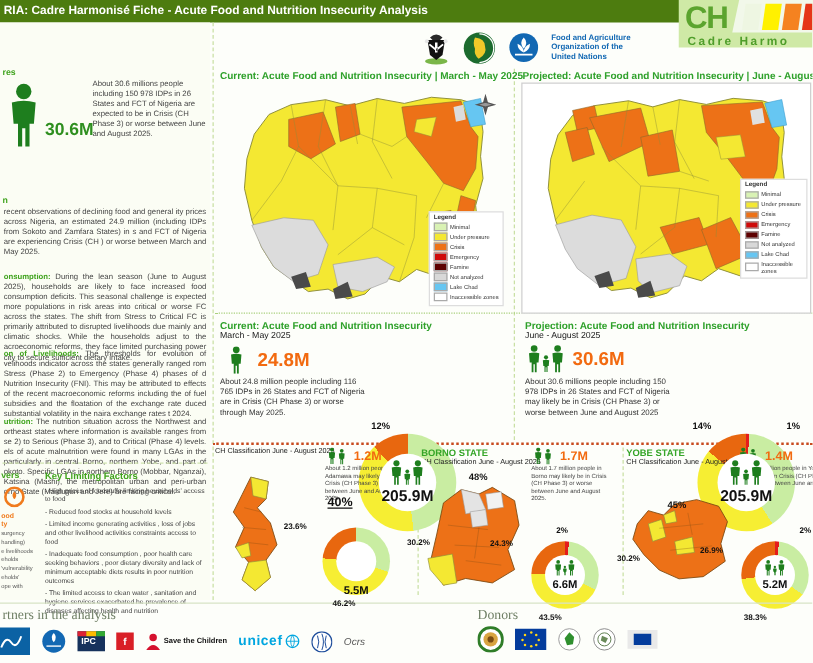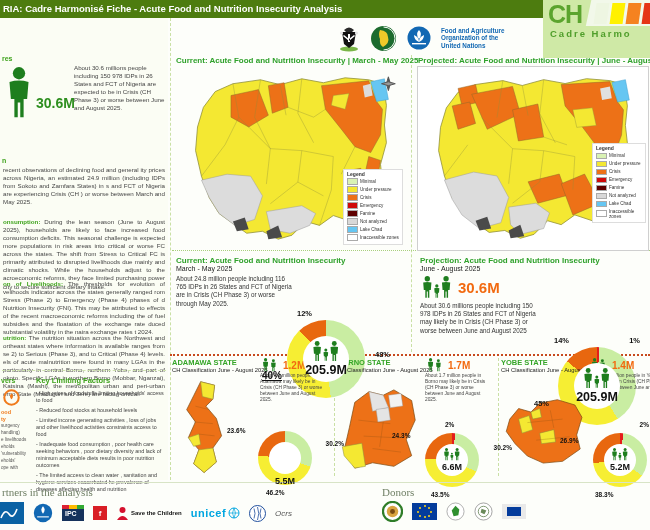--- a/index.html
+++ b/index.html
@@ -2,21 +2,21 @@
 <html><head>
 <meta charset="utf-8">
 <style>
   html,body{margin:0;padding:0;}
   body{width:650px;height:530px;position:relative;overflow:hidden;background:#fdfefa;
        font-family:"Liberation Sans",sans-serif;color:#333;}
   .abs{position:absolute;}
   
   .title-bar{left:0;top:0;width:545px;height:18px;background:#4d7c0f;color:#fff;
     font-size:9.5px;font-weight:bold;line-height:18px;padding-left:3px;white-space:nowrap;}
-  .ch-badge{right:0;top:0;width:107px;height:58px;background:#cfe9a6;overflow:hidden;}
+  .ch-badge{right:0;top:0;width:107px;height:38px;background:#cfe9a6;overflow:hidden;}
   .ch-acronym{position:absolute;left:5px;top:0px;font-size:25px;font-weight:bold;color:#5ba42e;letter-spacing:-1px;}
   .ch-stripe{position:absolute;left:46px;top:-4px;width:80px;height:30px;background:#f2f8ea;transform:skewX(-12deg);}
   .ch-squares{position:absolute;left:52px;top:3px;display:flex;gap:3px;}
   .ch-squares span{width:13px;height:21px;display:block;transform:skewX(-8deg);}
   .ch-name{position:absolute;left:7px;top:28px;font-size:9.5px;font-weight:bold;color:#4f9e2a;letter-spacing:2px;white-space:nowrap;}
   .hdr-logos{left:338px;top:22px;height:32px;display:flex;align-items:center;gap:10px;}
   .fao-text{font-size:6.3px;color:#1268b3;line-height:1.15;font-weight:bold;}
   
   .sidebar{left:0;top:18px;width:168px;height:462px;background:#fbfdf4;font-size:6.2px;line-height:1.3;color:#444;}
   .sb-h{color:#3fa31d;font-weight:bold;font-size:7px;}
@@ -307,20 +307,26 @@
           <span class="sw" style="background: rgb(255, 255, 255);"></span>
           <span>Inaccessible zones</span>
         </div>
       </div>
   </div>
 </div>
 
 <div class="abs" style="left:176px;top:256px;width:232px;height:96px;">
   <div class="panel-title">Current: Acute Food and Nutrition Insecurity</div>
   <div class="panel-period">March - May 2025</div>
+  <div style="display:flex;align-items:center;gap:4px;margin-top:5px;">
+    <svg class="green-ic" width="26" height="22" viewBox="0 0 20 36" fill="currentColor">
+        <use href="#ic-person"></use>
+      </svg>
+    <span class="big-num">24.8M</span>
+  </div>
   <div class="panel-text" style="width:118px;margin-top:3px;">About 24.8 million people including 116 765 IDPs in 26 States and FCT of Nigeria are in Crisis (CH Phase 3) or worse through May 2025.</div>
   <div class="donut abs" style="left: 111px; top: 12px; width: 78px; height: 78px; background: conic-gradient(rgb(201, 237, 162) 0deg, rgb(201, 237, 162) 172.8deg, rgb(246, 238, 51) 172.8deg, rgb(246, 238, 51) 316.8deg, rgb(232, 103, 15) 316.8deg, rgb(232, 103, 15) 360deg);">
     <span class="dlabel" style="top:-11px;left:10px;font-size:7.5px;">12%</span>
     <span class="dlabel" style="top:30px;right:-25px;font-size:7.5px;">48%</span>
     <span class="dlabel" style="top:50px;left:-25px;font-size:10px;text-decoration:underline;">40%</span>
     <div class="donut-center">
       <svg class="green-ic" width="32" height="21" viewBox="0 0 52 38" fill="currentColor">
           <use href="#ic-family"></use>
         </svg>
       <span class="donut-total" style="font-size:12.5px;">205.9M</span>
@@ -345,21 +351,20 @@
     <div class="donut-center">
       <svg class="green-ic" width="32" height="21" viewBox="0 0 52 38" fill="currentColor">
           <use href="#ic-family"></use>
         </svg>
       <span class="donut-total" style="font-size:12.5px;">205.9M</span>
     </div>
   </div>
 </div>
 
 <div class="abs" style="left:172px;top:358px;width:160px;height:120px;">
-  <div class="state-name">ADAMAWA STATE</div>
   <div class="state-sub">CH Classification June - August 2025</div>
   <svg class="abs" style="left:2px;top:22px;" width="62" height="96" viewBox="0 0 70 110">
     <path d="M30 2 L46 6 L44 22 L36 30 L48 44 L54 64 L44 78 L48 94 L34 106 L22 96 L28 80 L16 66 L24 48 L14 34 L22 18 Z" fill="#ed7117" stroke="#7c4a12" stroke-width="0.8"></path>
     <path d="M30 2 L46 6 L44 22 L32 19 Z" fill="#f4e832" stroke="#8f8f3a" stroke-width="0.6"></path>
     <path d="M44 78 L48 94 L34 106 L22 96 L28 80 Z" fill="#f4e832" stroke="#8f8f3a" stroke-width="0.6"></path>
     <path d="M16 66 L28 62 L30 74 L22 76 Z" fill="#f4e832" stroke="#8f8f3a" stroke-width="0.6"></path>
     <g stroke="#7c4a12" stroke-width="0.4" fill="none" opacity="0.7">
         <path d="M24 30 L40 34 M22 48 L44 50 M28 62 L46 64"></path>
       </g>
   </svg>

